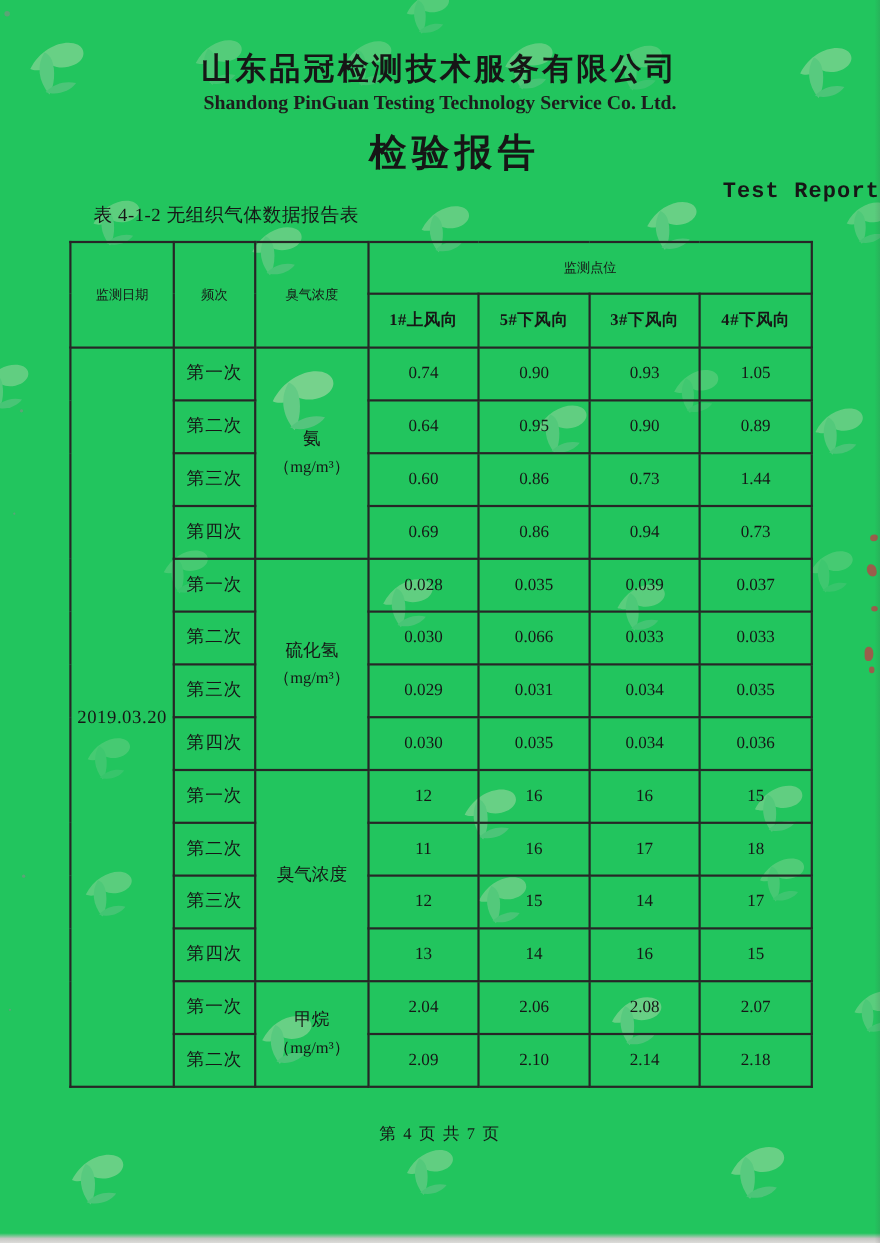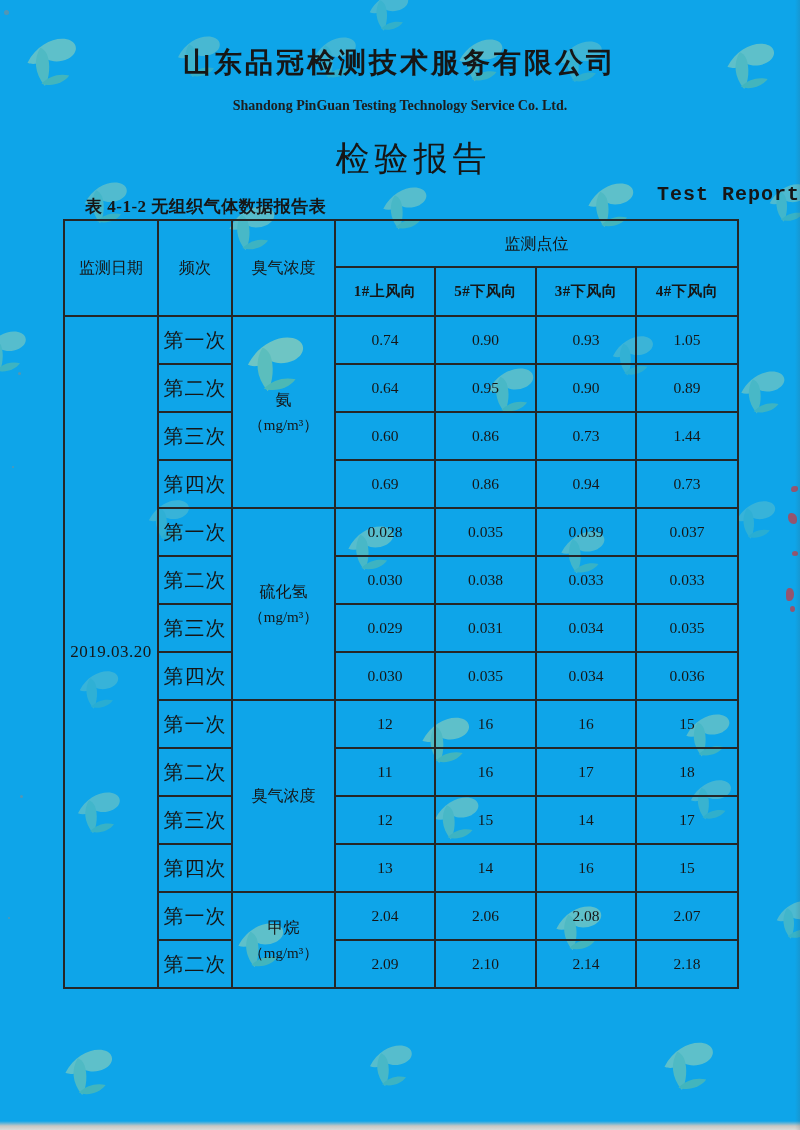--- a/index.html
+++ b/index.html
@@ -1,60 +1,60 @@
 <!DOCTYPE html>
 <html><head>
 <meta charset="utf-8">
 <style>
   html,body{margin:0;padding:0;background:#e9e9e7;}
   .page{
     position:relative;width:800px;height:1130px;margin:0 auto;
-    background:#0ea5e9;overflow:hidden;
+    background:#22c55e;overflow:hidden;
     font-family:"Liberation Serif","DejaVu Serif",serif;color:#161616;
   }
   
   #wm-layer{position:absolute;inset:0;z-index:0;}
   .wm{position:absolute;}
   
   .content{position:relative;z-index:1;}
   .company-cn{
     padding-top:44px;text-align:center;
     font-size:28px;font-weight:bold;letter-spacing:3px;
     font-family:"Liberation Serif","DejaVu Serif",serif;
   }
   .company-en{
-    text-align:center;font-size:14px;font-weight:bold;margin-top:16px;
+    text-align:center;font-size:18px;font-weight:bold;margin-top:1px;
     font-family:"Liberation Serif","DejaVu Serif",serif;color:#1d1d1d;
   }
   .title-cn{
-    margin-top:22px;text-align:center;
-    font-size:34px;font-weight:normal;letter-spacing:5px;padding-left:27px;
+    margin-top:12px;text-align:center;
+    font-size:34px;font-weight:bold;letter-spacing:5px;padding-left:27px;
   }
   .title-en{
     text-align:right;font-size:20px;font-weight:600;margin-top:1px;
     font-family:"Liberation Mono","DejaVu Sans Mono",monospace;letter-spacing:1px;
   }
   .caption{
-    position:absolute;left:85px;top:195px;
-    font-size:17px;font-weight:bold;letter-spacing:.5px;
+    position:absolute;left:85px;top:184px;
+    font-size:17px;font-weight:normal;letter-spacing:.5px;
   }
   
   table.report{
     position:absolute;left:63px;top:219px;width:674px;
     border-collapse:collapse;table-layout:fixed;background:transparent;
   }
   .report th,.report td{
     border:2px solid #262626;text-align:center;vertical-align:middle;
     padding:0;font-weight:normal;line-height:1.35;
   }
-  .report thead tr.hr1 th{height:45px;font-size:16px;}
+  .report thead tr.hr1 th{height:45px;font-size:12px;}
   .report thead tr.hr2 th{height:47px;font-size:15px;font-weight:bold;letter-spacing:.5px;margin-top:20px;}
   .report tbody tr{height:48px;}
   td.date-cell{font-size:17px;letter-spacing:.5px;}
-  td.freq-cell{font-size:20px;letter-spacing:1px;}
+  td.freq-cell{font-size:16px;letter-spacing:1px;}
   td.item-cell{font-size:16px;}
   td.item-cell .item-unit{font-size:15px;margin-top:4px;}
   td.value-cell{font-size:15.5px;}
   
   .page-num{
     position:absolute;left:0;top:1021px;width:100%;text-align:center;
     font-size:15px;letter-spacing:1.5px;
   }
   
   .edge-bottom{
@@ -255,21 +255,21 @@
               <div class="item-unit">（mg/m³）</div>
             </td>
             <td class="value-cell">0.028</td>
             <td class="value-cell">0.035</td>
             <td class="value-cell">0.039</td>
             <td class="value-cell">0.037</td>
           </tr>
           <tr>
             <td class="freq-cell">第二次</td>
             <td class="value-cell">0.030</td>
-            <td class="value-cell">0.038</td>
+            <td class="value-cell">0.066</td>
             <td class="value-cell">0.033</td>
             <td class="value-cell">0.033</td>
           </tr>
           <tr>
             <td class="freq-cell">第三次</td>
             <td class="value-cell">0.029</td>
             <td class="value-cell">0.031</td>
             <td class="value-cell">0.034</td>
             <td class="value-cell">0.035</td>
           </tr>
@@ -325,20 +325,21 @@
           <tr>
             <td class="freq-cell">第二次</td>
             <td class="value-cell">2.09</td>
             <td class="value-cell">2.10</td>
             <td class="value-cell">2.14</td>
             <td class="value-cell">2.18</td>
           </tr>
         </tbody>
     </table>
 
+    <div class="page-num">第 4 页 共 7 页</div>
   </div>
 
   <div id="red-marks">
       <div class="red-mark" style="left: 791px; top: 486px; width: 7px; height: 6px; background: rgb(194, 59, 69); border-radius: 60% 40% 55% 45%;"></div>
       <div class="red-mark" style="left: 788px; top: 513px; width: 9px; height: 11px; background: rgb(194, 59, 69); border-radius: 40% 60% 35% 65%;"></div>
       <div class="red-mark" style="left: 792px; top: 551px; width: 6px; height: 5px; background: rgb(194, 59, 69); border-radius: 50%;"></div>
       <div class="red-mark" style="left: 786px; top: 588px; width: 8px; height: 13px; background: rgb(194, 59, 69); border-radius: 45% 55% 60% 40%;"></div>
       <div class="red-mark" style="left: 790px; top: 606px; width: 5px; height: 6px; background: rgb(194, 59, 69); border-radius: 50%;"></div>
     </div>
   <div id="specks">

